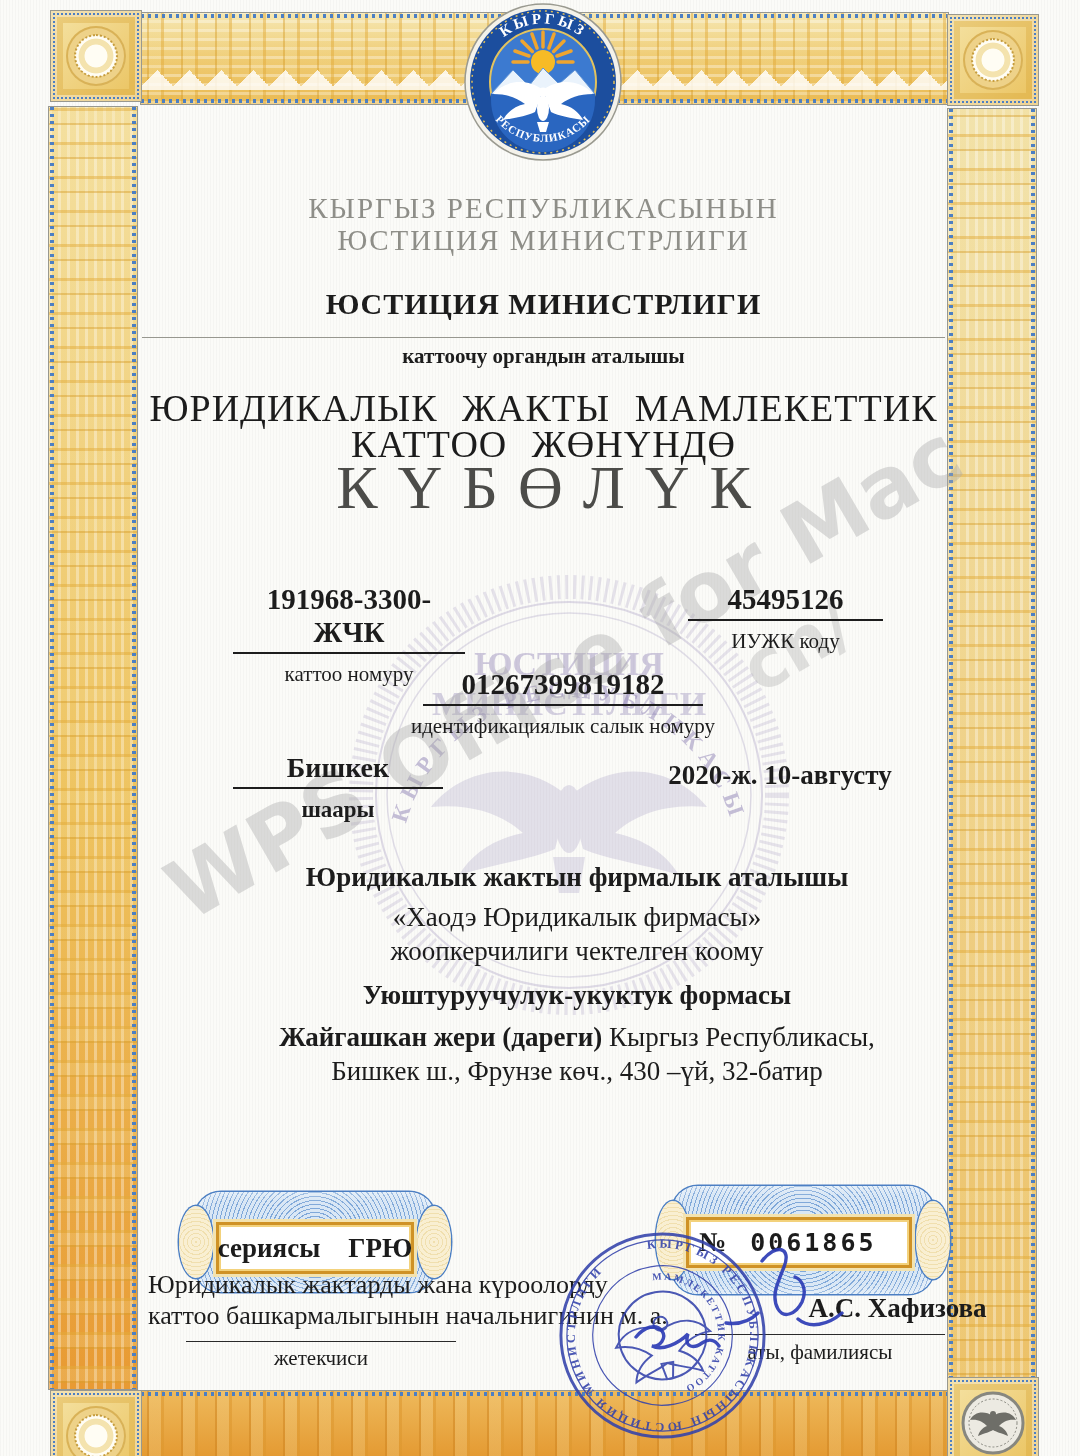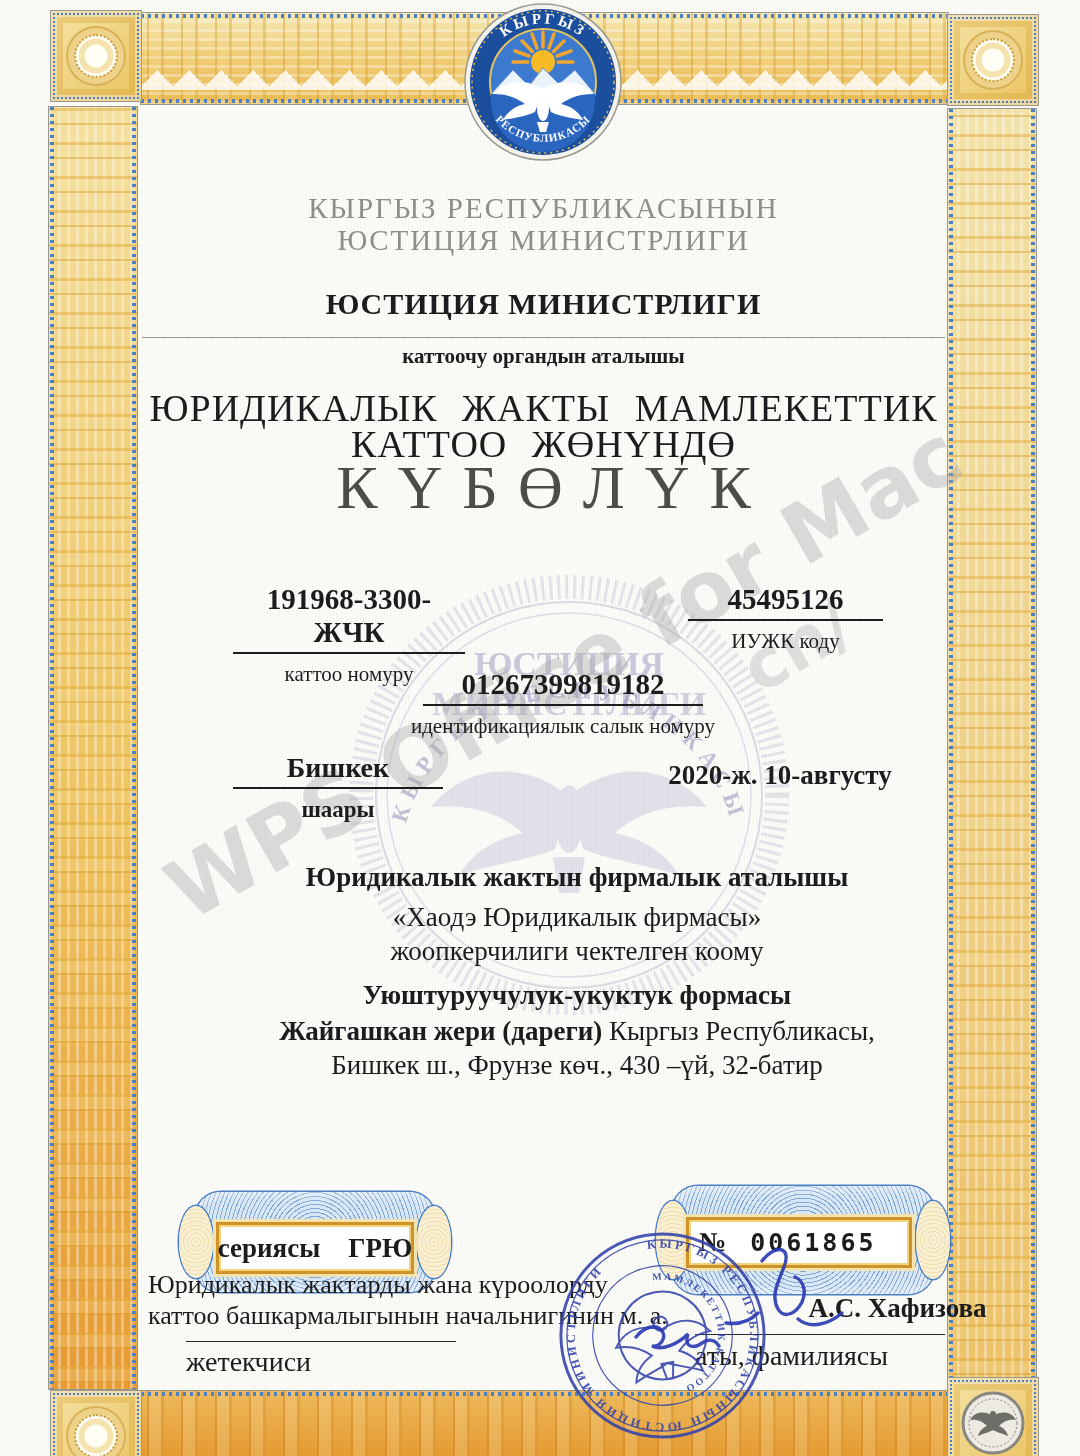--- a/index.html
+++ b/index.html
@@ -73,21 +73,21 @@
         display:flex;align-items:center;justify-content:center;font-size:27px;font-weight:bold;}
   
   .wm{position:absolute;z-index:2;font-family:"DejaVu Sans",sans-serif;font-weight:bold;
       color:rgba(170,170,170,.40);transform:rotate(-30deg);transform-origin:0 0;white-space:nowrap;}
   #wm1{left:150px;top:855px;font-size:84px;}
   #wm2{left:728px;top:640px;font-size:68px;color:rgba(170,170,170,.34);}
   #ghost-stamp{left:343px;top:557px;width:452px;height:472px;z-index:1;}
   #blue-stamp{left:545px;top:1218px;width:235px;height:235px;z-index:5;opacity:.88;transform:rotate(-10deg);}
   #signature{left:630px;top:1245px;width:220px;height:115px;z-index:6;}
   .hr-sign{border-top:1.5px solid #2a2a2a;z-index:3;}
-  .sm-lbl{font-size:28px;z-index:3;}
+  .sm-lbl{font-size:21px;text-align:center;z-index:3;}
   .official{font-size:26px;font-weight:normal;z-index:3;text-align:left;}
   svg text{font-family:"Liberation Serif",serif;}
 </style>
 </head>
 <body>
 
 <div id="page">
 
   <div class="band band-h" style="left:140px;top:12px;width:807px;height:91px;">
     <div class="trim top"></div>
@@ -192,21 +192,21 @@
     <div class="line"></div>
     <div class="lbl b" style="font-size:23px;">шаары</div>
   </div>
   <div class="abs b" style="left:655px;top:760px;width:250px;text-align:center;font-size:27px;z-index:3;">2020-ж. 10-августу</div>
 
   <div class="abs entity" style="left:232px;top:860px;width:690px;text-align:center;">
     <div class="b">Юридикалык  жактын фирмалык аталышы</div>
     <div style="margin-top:6px;">«Хаодэ Юридикалык фирмасы»</div>
     <div>жоопкерчилиги чектелген коому</div>
     <div class="b" style="margin-top:10px;">Уюштуруучулук-укуктук формасы</div>
-    <div style="margin-top:2px;">
+    <div style="margin-top:8px;">
       <span class="b">Жайгашкан жери (дареги)</span>
       <span>Кыргыз Республикасы,</span>
     </div>
     <div>Бишкек ш., Фрунзе көч., 430 –үй, 32-батир</div>
   </div>
 
   <div class="plaque" style="left:195px;top:1192px;width:240px;height:100px;">
     <div class="box" style="margin:30px auto 0;width:192px;height:46px;gap:28px;">
       <span>сериясы</span>
       <span>ГРЮ</span>

